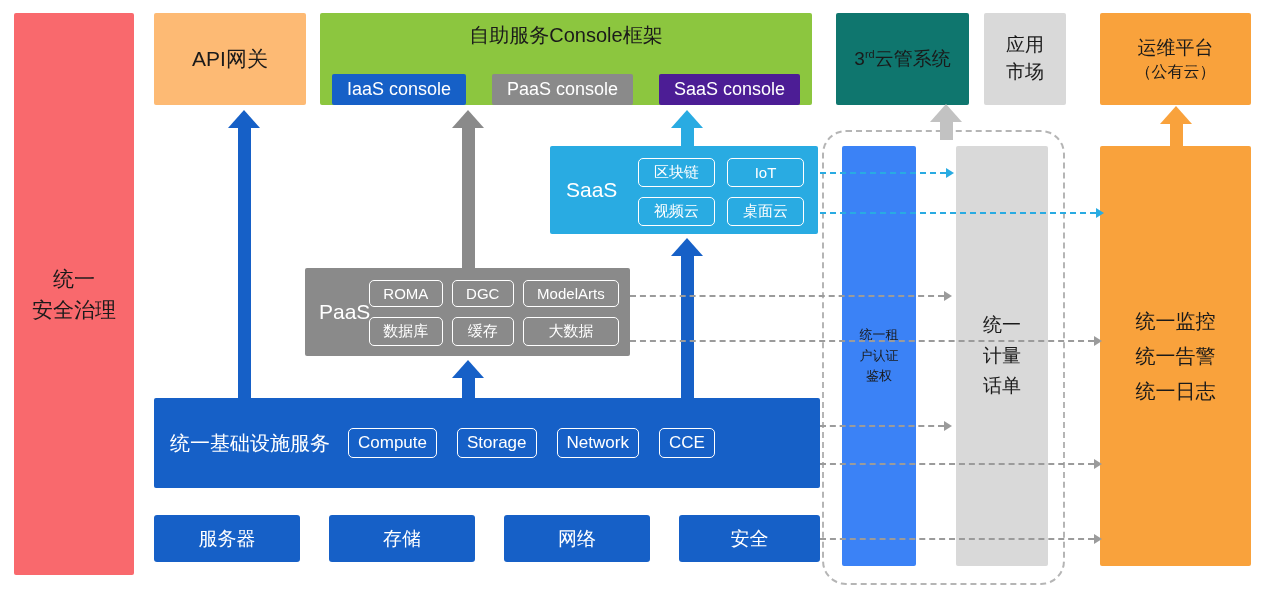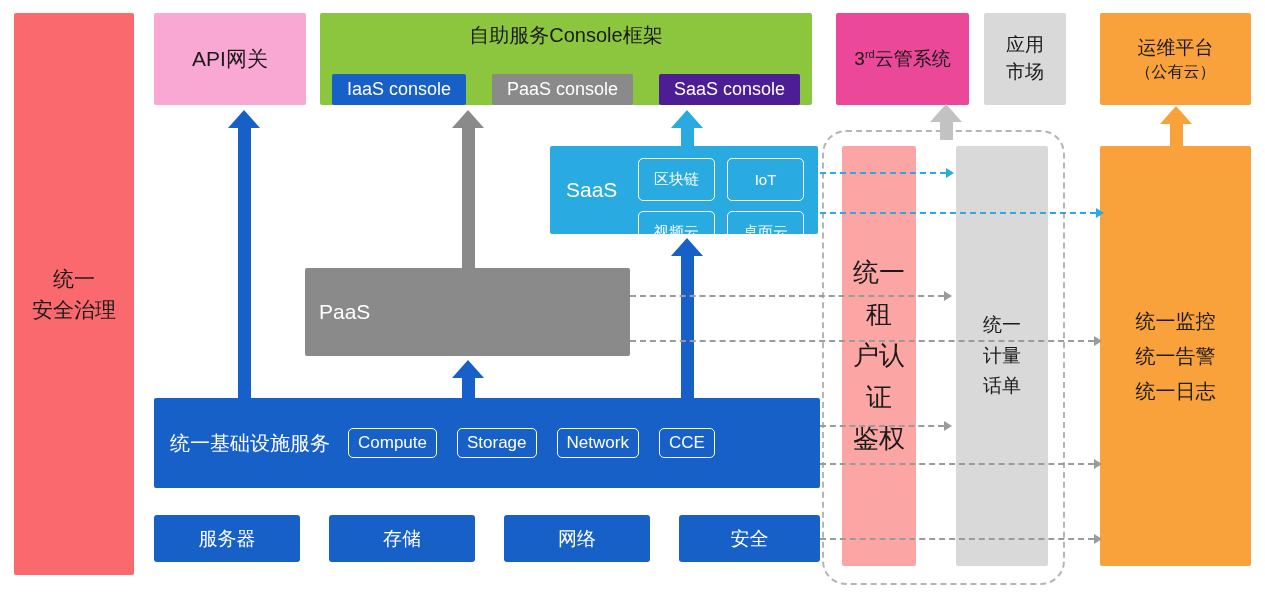--- a/index.html
+++ b/index.html
@@ -7,54 +7,54 @@
     position:relative;width:1265px;height:605px;background:#ffffff;overflow:hidden;
     font-family:"Liberation Sans","DejaVu Sans",sans-serif;color:#1a1a1a;
   }
   .box{position:absolute;box-sizing:border-box;display:flex;align-items:center;justify-content:center;text-align:center;border-radius:2px;}
   .pre{white-space:pre-line;}
 
   
   .security-bar{left:14px;top:13px;width:120px;height:562px;background:#F9696D;font-size:21px;line-height:1.5;}
 
   
-  .api-gateway{left:154px;top:13px;width:152px;height:92px;background:#f9a8d4;font-size:21px;}
+  .api-gateway{left:154px;top:13px;width:152px;height:92px;background:#fdba74;font-size:21px;}
   .console-frame{left:320px;top:13px;width:492px;height:92px;background:#8CC63F;flex-direction:column;justify-content:space-between;padding-top:9px;}
   .console-title{font-size:20px;}
   .console-buttons{display:flex;gap:26px;margin-top:9px;}
   .console-btn{height:31px;padding:0 15px;display:flex;align-items:center;justify-content:center;color:#fff;font-size:18px;border-radius:2px;}
   .console-btn.iaas{background:#1660C7;}
   .console-btn.cpaas{background:#8A8A8A;}
   .console-btn.csaas{background:#4c1d95;}
-  .third-cloud{left:836px;top:13px;width:133px;height:92px;background:#ec4899;font-size:19px;}
+  .third-cloud{left:836px;top:13px;width:133px;height:92px;background:#0f766e;font-size:19px;}
   .third-cloud sup{font-size:11px;}
   .app-market{left:984px;top:13px;width:82px;height:92px;background:#D9D9D9;font-size:19px;line-height:1.4;}
   .ops-platform{left:1100px;top:13px;width:151px;height:92px;background:#F9A23C;flex-direction:column;line-height:1.35;}
   .ops-line1{font-size:19px;}
   .ops-line2{font-size:16px;}
 
   
   .saas-box{left:550px;top:146px;width:268px;height:88px;background:#29ABE2;justify-content:flex-start;}
   .saas-label{position:absolute;left:16px;top:0;height:100%;display:flex;align-items:center;color:#fff;font-size:21px;}
   .saas-chips{position:absolute;left:88px;top:12px;width:166px;display:grid;grid-template-columns:1fr 1fr;gap:10px 12px;}
   .paas-box{left:305px;top:268px;width:325px;height:88px;background:#8A8A8A;justify-content:flex-start;}
   .paas-label{position:absolute;left:14px;top:0;height:100%;display:flex;align-items:center;color:#fff;font-size:21px;}
   .paas-chips{position:absolute;left:64px;top:12px;width:250px;display:grid;grid-template-columns:auto auto auto;gap:10px 9px;}
-  .chip{border:1.5px solid #ffffff;border-radius:5px;color:#fff;font-size:15px;padding:11px 8px;display:flex;align-items:center;justify-content:center;white-space:nowrap;}
+  .chip{border:1.5px solid #ffffff;border-radius:5px;color:#fff;font-size:15px;padding:4px 8px;display:flex;align-items:center;justify-content:center;white-space:nowrap;}
   .infra-box{left:154px;top:398px;width:666px;height:90px;background:#1660C7;color:#fff;justify-content:flex-start;}
   .infra-label{margin-left:16px;font-size:20px;white-space:nowrap;}
   .infra-chips{display:flex;gap:20px;margin-left:18px;}
   .infra-chips .chip{font-size:17px;padding:4px 9px;}
 
   
   .res{top:515px;height:47px;background:#1660C7;color:#fff;font-size:19px;border-radius:3px;}
 
   
   .dashed-frame{left:822px;top:130px;width:243px;height:455px;border:2px dashed #B5B5B5;border-radius:24px;background:transparent;}
-  .auth-bar{left:842px;top:146px;width:74px;height:420px;background:#fca5a5;font-size:26px;line-height:1.6;z-index:1;}
+  .auth-bar{left:842px;top:146px;width:74px;height:420px;background:#3b82f6;font-size:13px;line-height:1.6;z-index:1;}
   .billing-bar{left:956px;top:146px;width:92px;height:420px;background:#D9D9D9;font-size:19px;line-height:1.6;z-index:1;}
   .monitor-bar{left:1100px;top:146px;width:151px;height:420px;background:#F9A23C;font-size:20px;line-height:1.75;z-index:1;}
 
   
   .v-arrow{position:absolute;width:32px;display:flex;flex-direction:column;align-items:center;z-index:4;}
   .v-arrow .head{width:0;height:0;border-left:16px solid transparent;border-right:16px solid transparent;border-bottom:18px solid;}
   .v-arrow .shaft{width:13px;flex:1;background:currentColor;}
   .v-arrow.blue{color:#1660C7;}
   .v-arrow.grayc{color:#8A8A8A;}
   .v-arrow.cyan{color:#29ABE2;}
@@ -109,20 +109,28 @@
     <div class="saas-chips">
       <div class="chip">区块链</div>
       <div class="chip">IoT</div>
       <div class="chip">视频云</div>
       <div class="chip">桌面云</div>
     </div>
   </div>
 
   <div class="box paas-box">
     <span class="paas-label">PaaS</span>
+    <div class="paas-chips">
+      <div class="chip">ROMA</div>
+      <div class="chip">DGC</div>
+      <div class="chip">ModelArts</div>
+      <div class="chip">数据库</div>
+      <div class="chip">缓存</div>
+      <div class="chip">大数据</div>
+    </div>
   </div>
 
   <div class="box infra-box">
     <span class="infra-label">统一基础设施服务</span>
     <div class="infra-chips">
       <div class="chip">Compute</div>
       <div class="chip">Storage</div>
       <div class="chip">Network</div>
       <div class="chip">CCE</div>
     </div>

